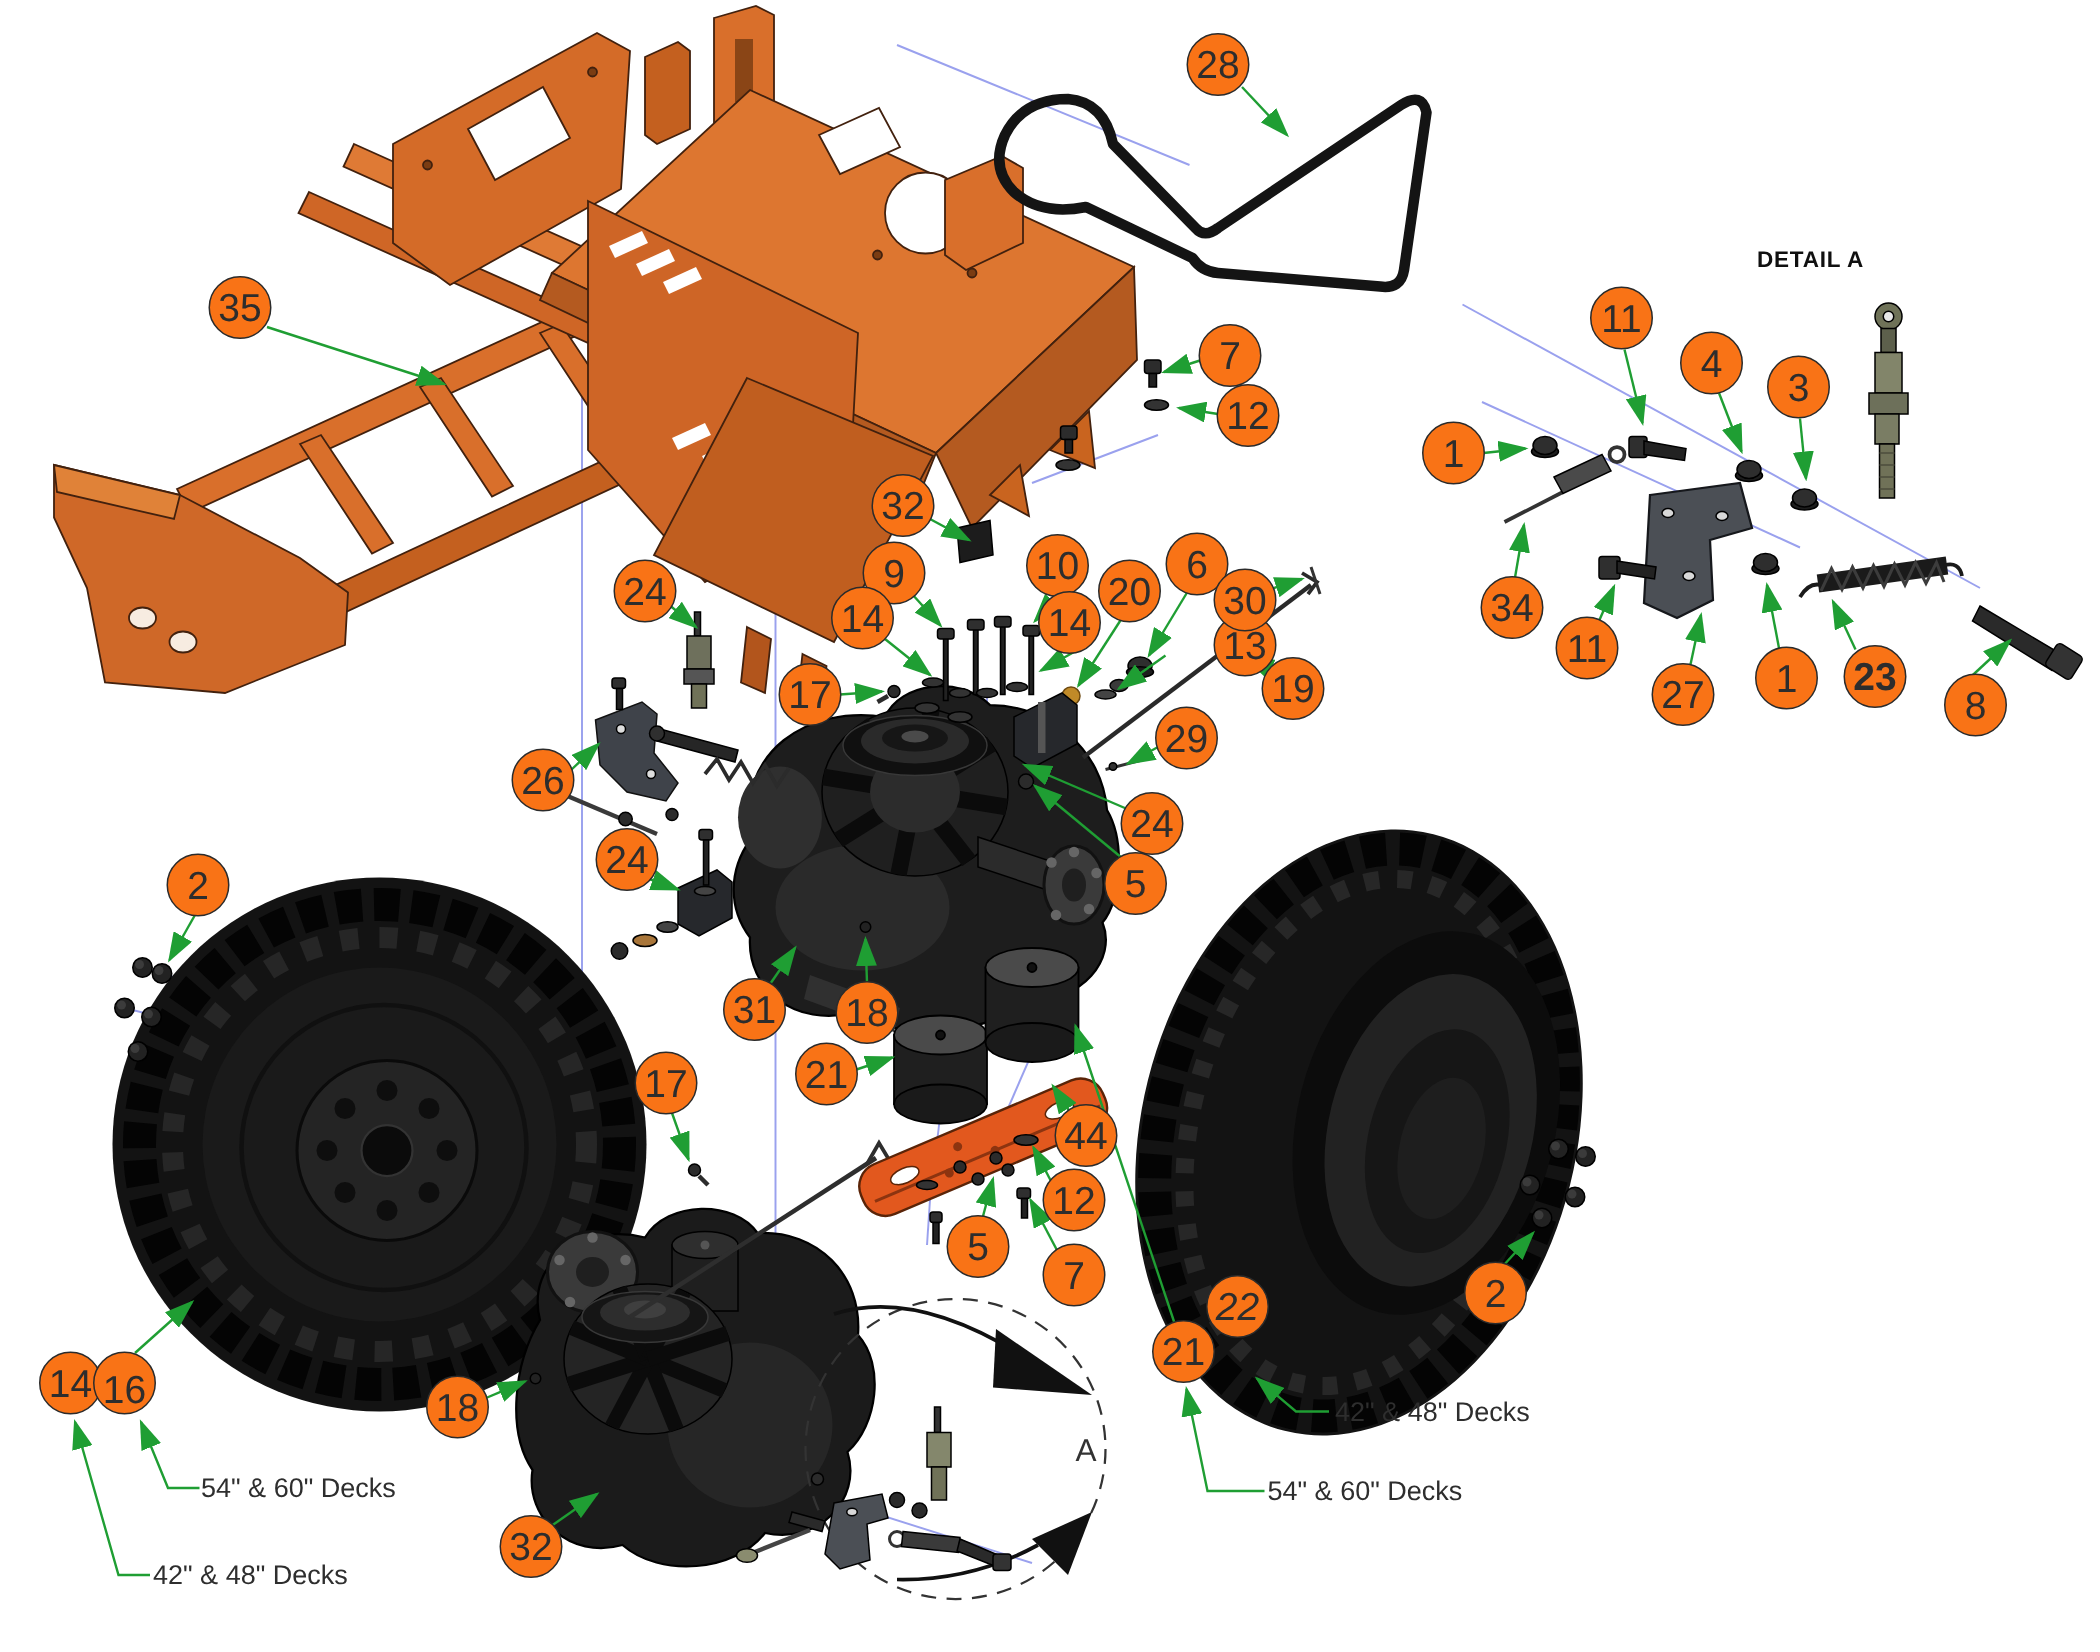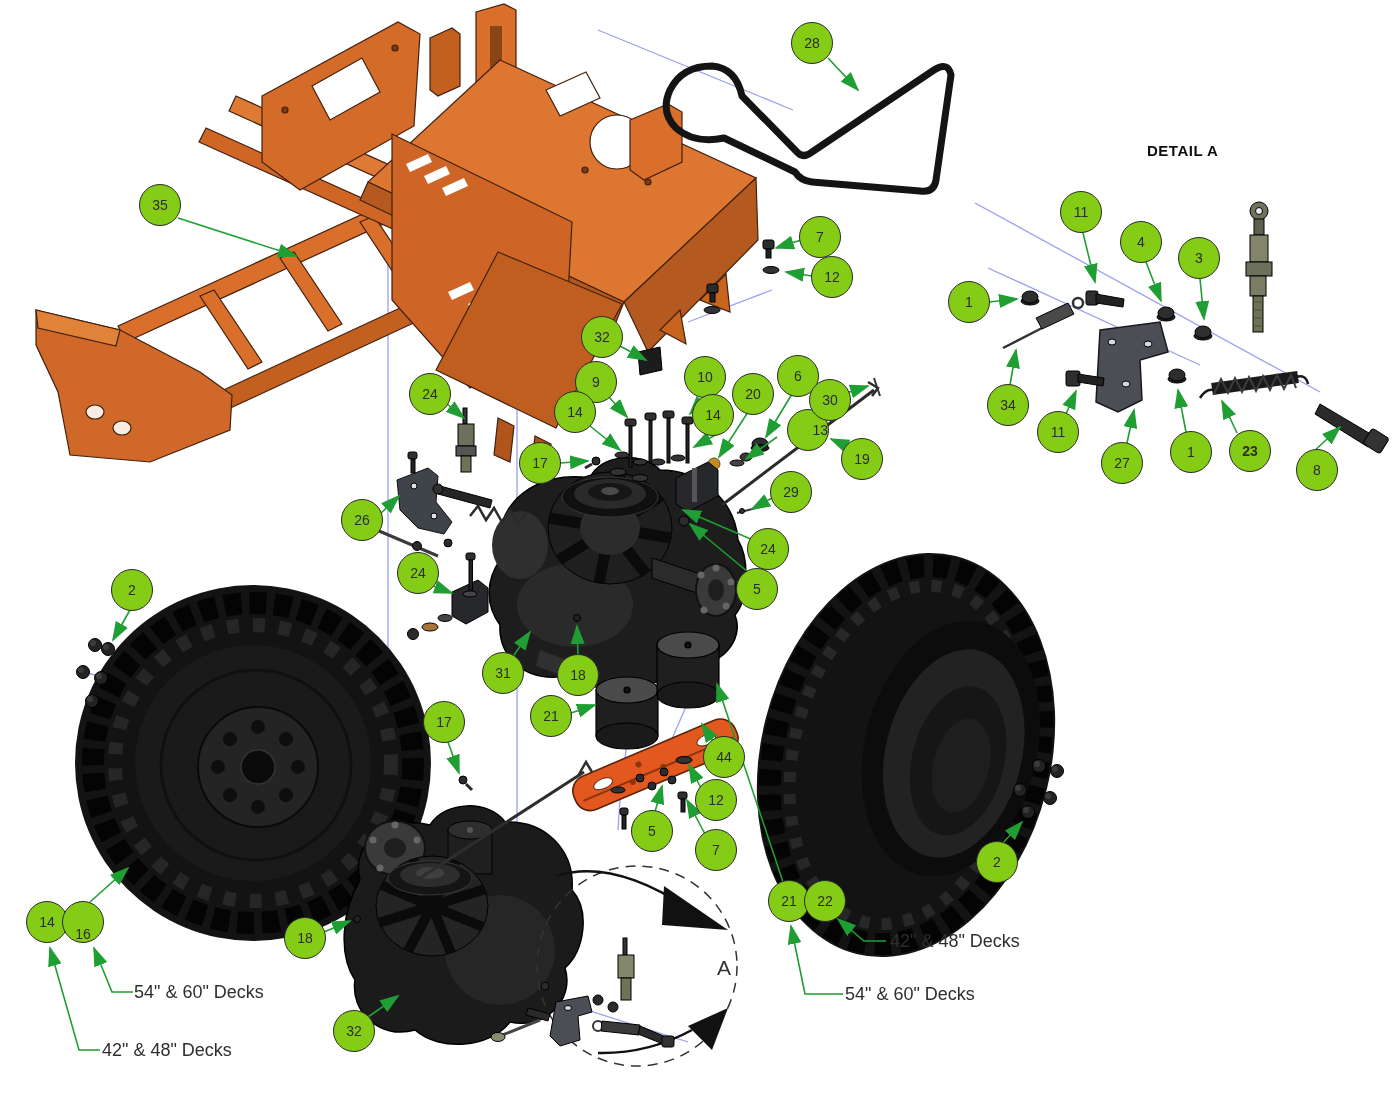--- a/index.html
+++ b/index.html
@@ -1,23 +1,23 @@
 <!DOCTYPE html>
 <html><head>
 <meta charset="utf-8">
 <style>
   html,body{margin:0;padding:0;background:#fff;}
   .stage{position:relative;width:1400px;height:1101px;background:#ffffff;overflow:hidden;
          font-family:"Liberation Sans",sans-serif;}
   .stage svg{position:absolute;left:0;top:0;}
   #callout-layer{position:absolute;left:0;top:0;width:100%;height:100%;}
   .callout{position:absolute;width:42px;height:42px;transform:translate(-50%,-50%);
-           border:1.7px solid #2b2b2b;border-radius:50%;background:#84cc16;
+           border:1.7px solid #2b2b2b;border-radius:50%;background:#f97316;
            display:flex;align-items:center;justify-content:center;
-           font-size:14px;color:#2d2d2d;box-sizing:border-box;}
+           font-size:26px;color:#2d2d2d;box-sizing:border-box;}
   .lbl{position:absolute;white-space:nowrap;color:#2e2e2e;font-size:18px;}
   .detail-title{font-weight:bold;font-size:15px;letter-spacing:.5px;color:#101010;}
   .detail-marker{font-size:21px;color:#333;}
 </style>
 </head>
 <body>
 
 <div class="stage">
 
 <svg width="1400" height="1101" viewBox="0 0 1400 1101">
@@ -528,21 +528,21 @@
       </div>
       <div class="callout" style="left: 713px; top: 415px;">
         <span>14</span>
       </div>
       <div class="callout" style="left: 753px; top: 394px;">
         <span>20</span>
       </div>
       <div class="callout" style="left: 798px; top: 376px;">
         <span>6</span>
       </div>
-      <div class="callout" style="left: 808px; top: 430px; justify-content: flex-end;">
+      <div class="callout" style="left: 830px; top: 430px;">
         <span>13</span>
       </div>
       <div class="callout" style="left: 830px; top: 400px;">
         <span>30</span>
       </div>
       <div class="callout" style="left: 862px; top: 459px;">
         <span>19</span>
       </div>
       <div class="callout" style="left: 540px; top: 463px;">
         <span>17</span>
@@ -597,21 +597,21 @@
       </div>
       <div class="callout" style="left: 83px; top: 922px; align-items: flex-end;">
         <span>16</span>
       </div>
       <div class="callout" style="left: 305px; top: 938px;">
         <span>18</span>
       </div>
       <div class="callout" style="left: 789px; top: 901px;">
         <span>21</span>
       </div>
-      <div class="callout" style="left: 825px; top: 901px;">
+      <div class="callout" style="left: 825px; top: 871px; font-style: italic;">
         <span>22</span>
       </div>
       <div class="callout" style="left: 354px; top: 1031px;">
         <span>32</span>
       </div>
       <div class="callout" style="left: 969px; top: 302px;">
         <span>1</span>
       </div>
       <div class="callout" style="left: 1081px; top: 212px;">
         <span>11</span>
@@ -635,20 +635,20 @@
         <span>1</span>
       </div>
       <div class="callout" style="left: 1250px; top: 451px; font-weight: bold;">
         <span>23</span>
       </div>
       <div class="callout" style="left: 1317px; top: 470px;">
         <span>8</span>
       </div>
     </div>
 
-<div class="lbl detail-title" style="left:1147px;top:142px;width:120px;">DETAIL A</div>
+<div class="lbl detail-title" style="left:1147px;top:165px;width:120px;text-align:center;">DETAIL A</div>
 <div class="lbl detail-marker" style="left:717px;top:956px;">A</div>
 <div class="lbl" style="left:134px;top:982px;">54" &amp; 60" Decks</div>
 <div class="lbl" style="left:102px;top:1040px;">42" &amp; 48" Decks</div>
 <div class="lbl" style="left:890px;top:931px;">42" &amp; 48" Decks</div>
 <div class="lbl" style="left:845px;top:984px;">54" &amp; 60" Decks</div>
 
 </div>
 
 </body></html>

